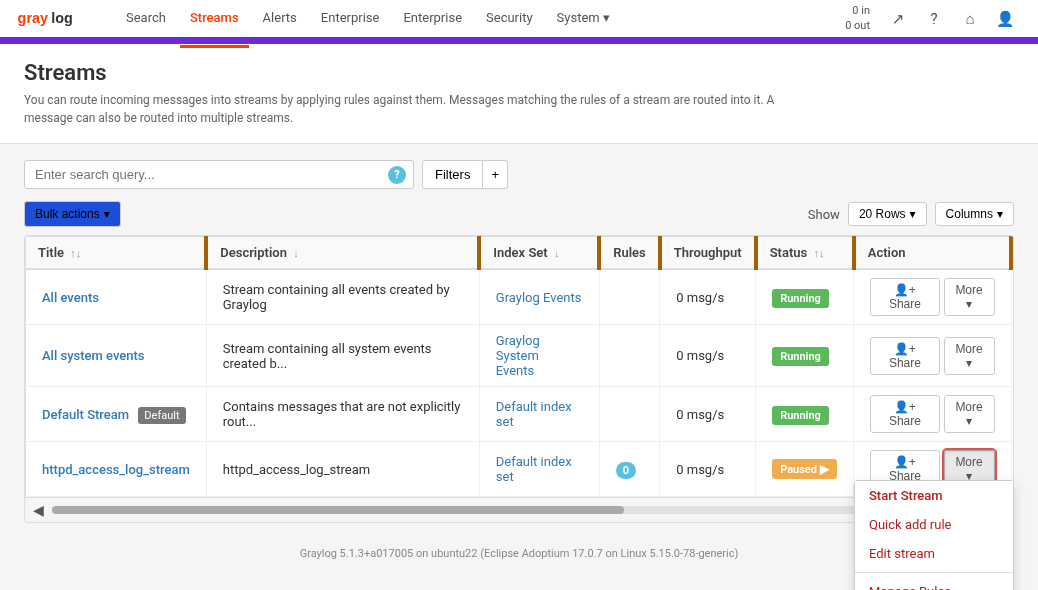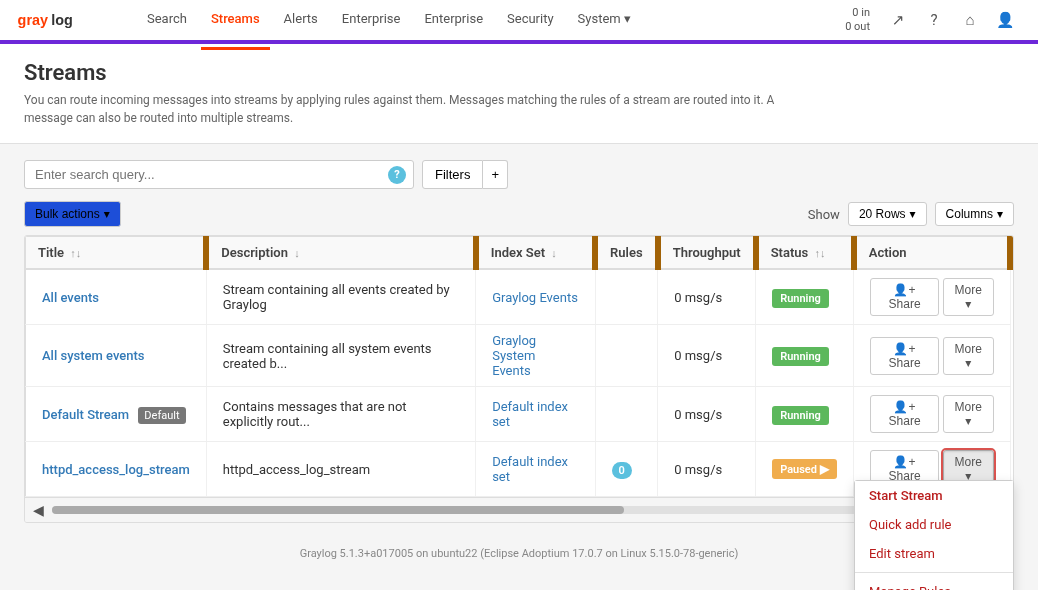--- a/index.html
+++ b/index.html
@@ -1,27 +1,26 @@
 <!DOCTYPE html>
 <html><head>
   <meta charset="utf-8">
   <style>
     * { box-sizing: border-box; margin: 0; padding: 0; }
     body { font-family: -apple-system, BlinkMacSystemFont, "Segoe UI", Roboto, sans-serif; font-size: 13px; background: #f5f5f5; color: #333; }
 
     
     .topnav {
       background: #fff;
-      border-bottom: 4px solid #6d28d9;
+      border-bottom: 7px solid #6d28d9;
       display: flex;
       align-items: center;
       padding: 0 16px;
       height: 44px;
       position: relative;
-      gap: 21px;
     }
     .topnav-logo {
       margin-right: 20px;
     }
     .topnav-logo svg { width: 80px; height: 28px; }
     .topnav-links {
       display: flex;
       align-items: center;
       flex: 1;
       gap: 4px;
@@ -223,21 +222,21 @@
     .streams-table {
       width: 100%;
       border-collapse: collapse;
       background: #fff;
       border: 1px solid #ddd;
       font-size: 13px;
     }
     .streams-table th {
       background: #f9f9f9;
       border-bottom: 2px solid #ddd;
-      border-right: 6px solid #a16207;
+      border-right: 4px solid #a16207;
       padding: 8px 12px;
       text-align: left;
       font-weight: 600;
       color: #444;
       white-space: nowrap;
     }
     .streams-table th .sort-icon {
       font-size: 11px;
       color: #999;
       margin-left: 3px;

